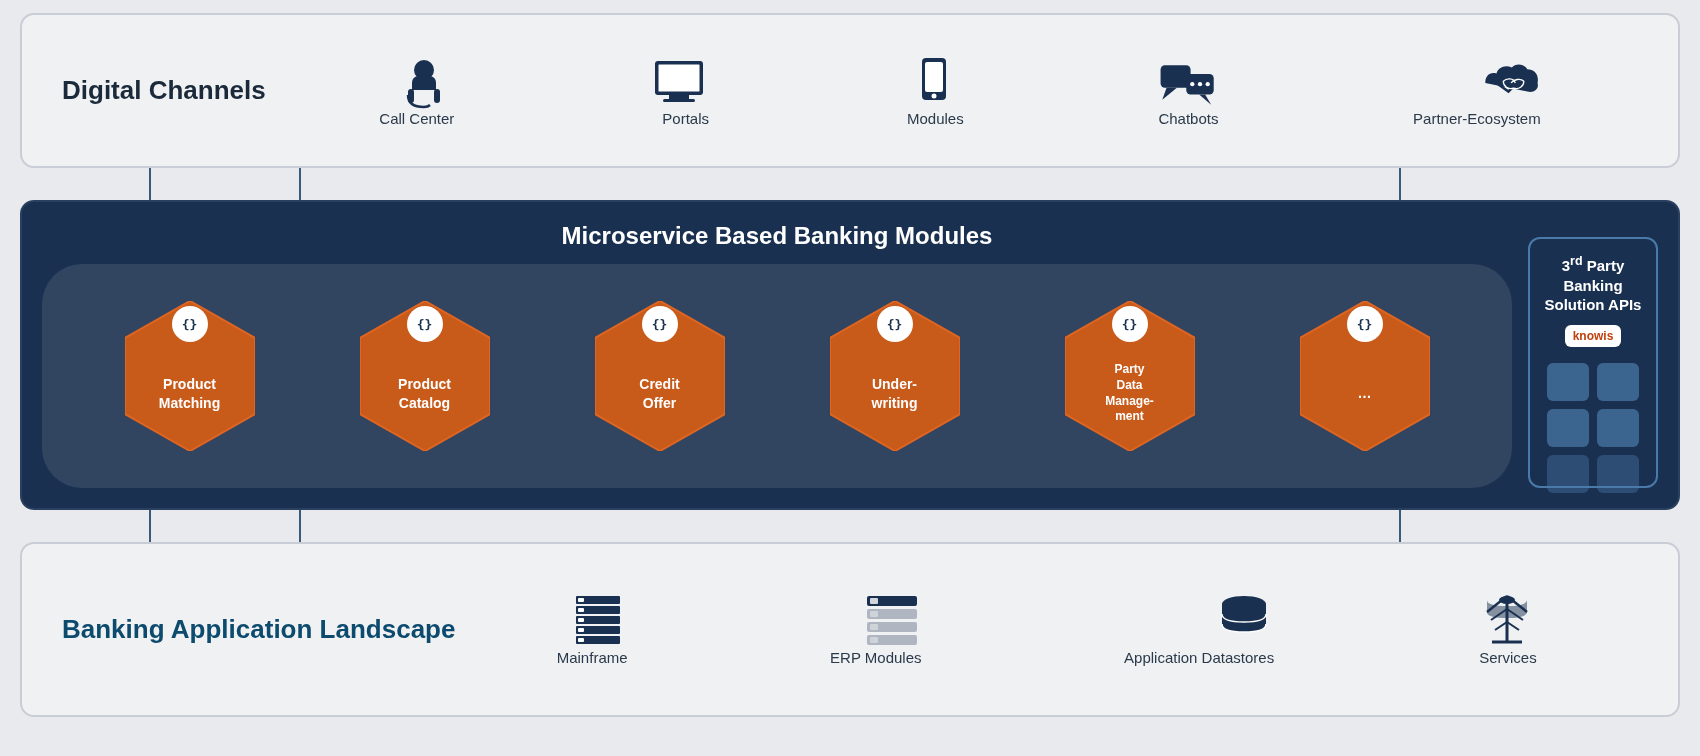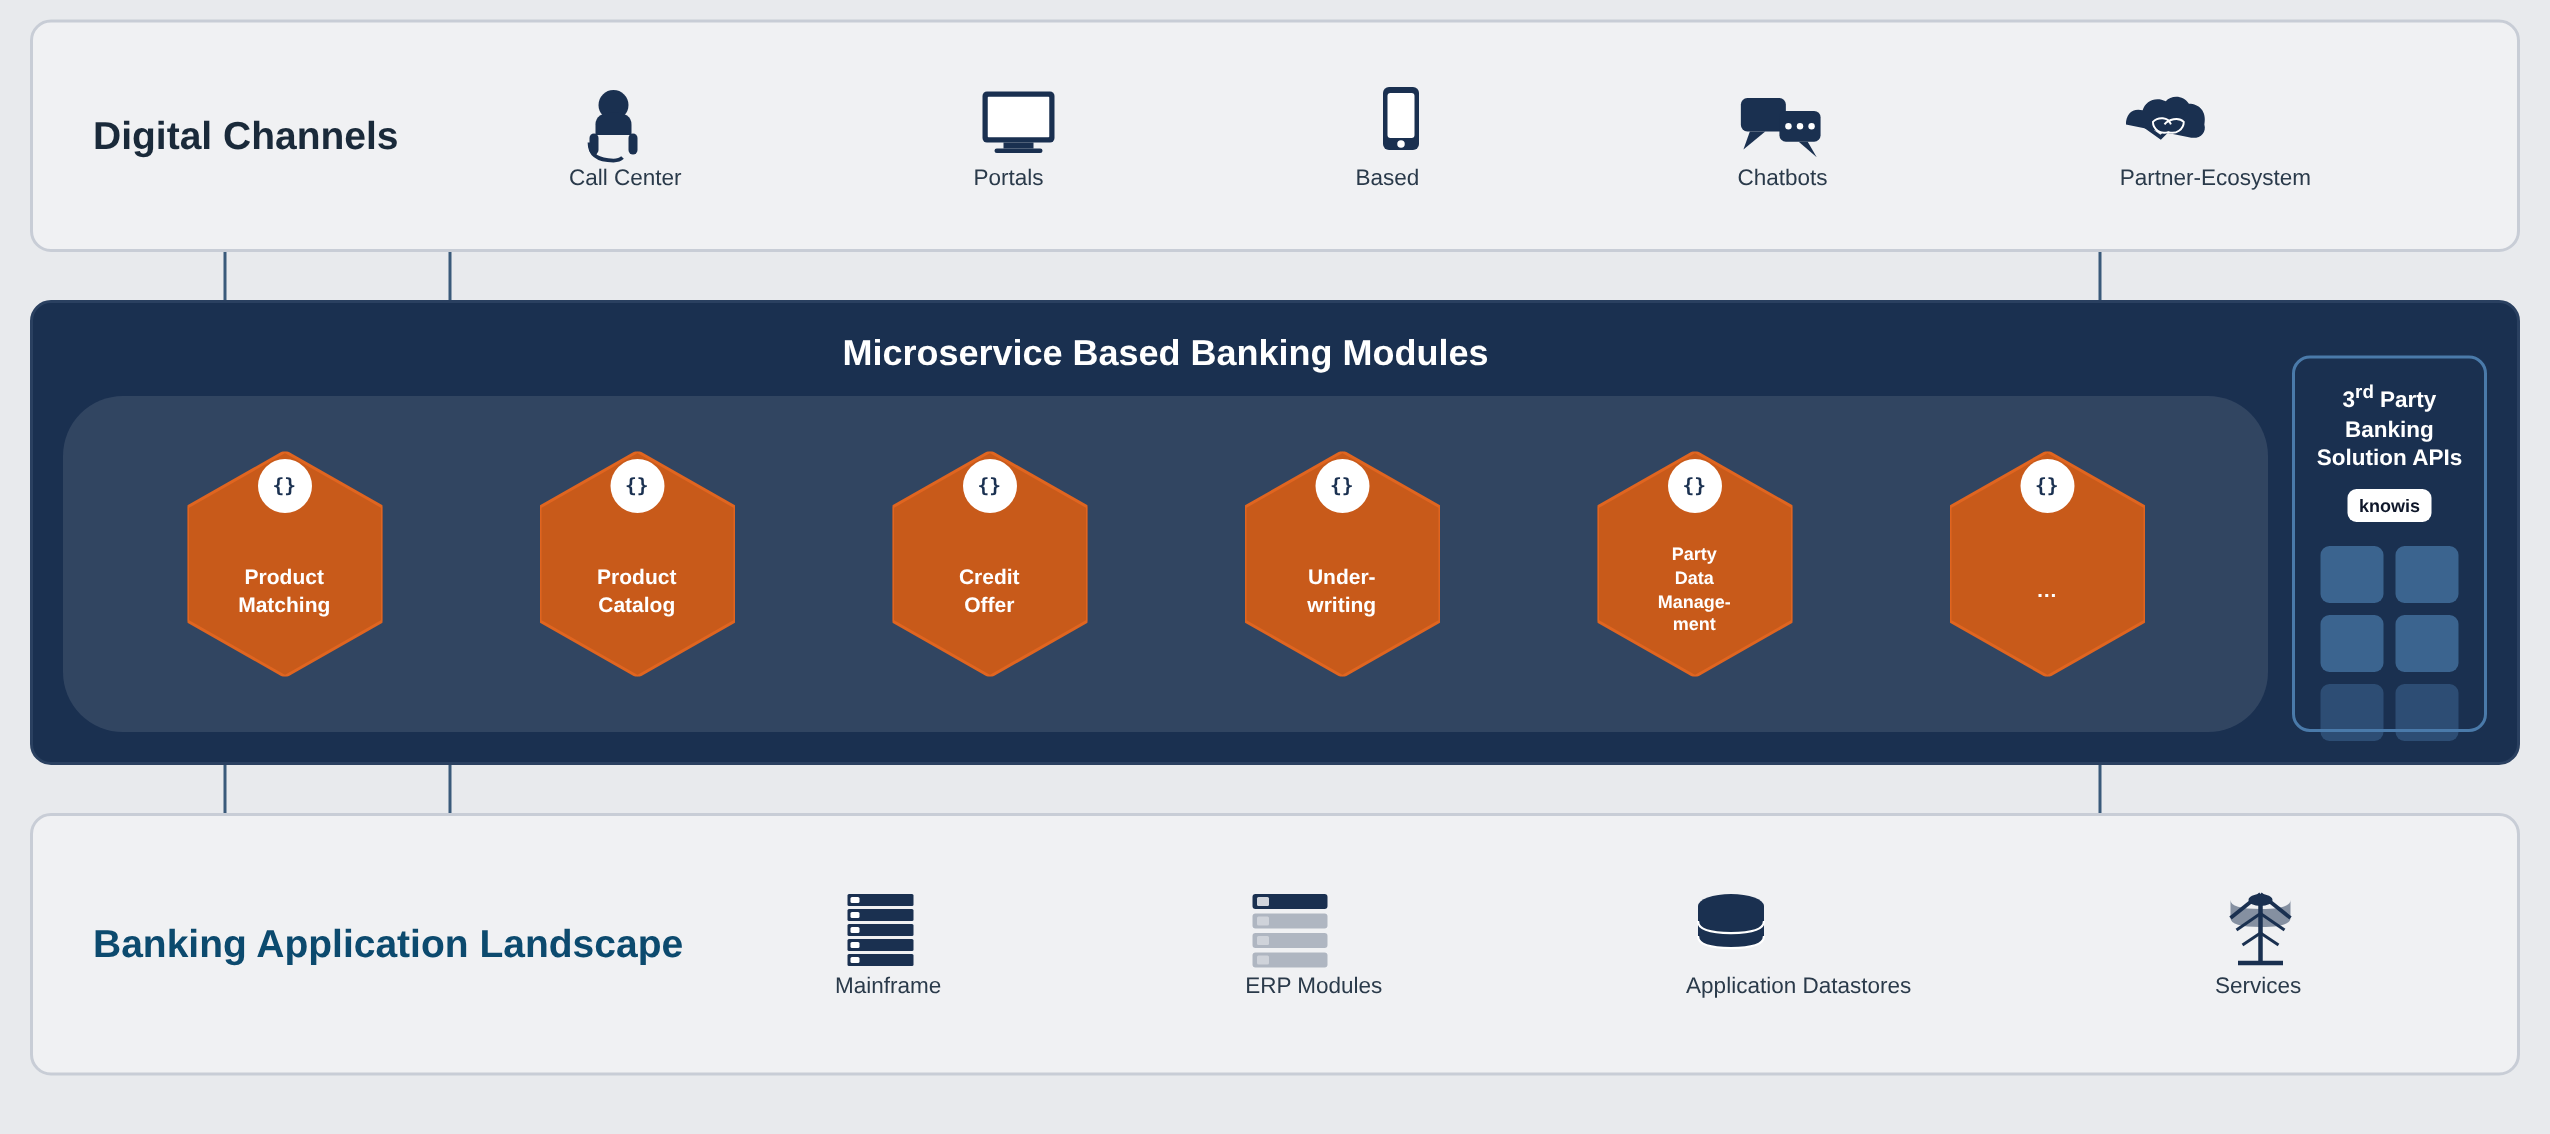--- a/index.html
+++ b/index.html
@@ -43,21 +43,21 @@
     }
     .channels-icons {
       display: flex;
       flex: 1;
       justify-content: space-around;
       align-items: center;
     }
     .channel-item {
       display: flex;
       flex-direction: column;
-      align-items: flex-start;
+      align-items: flex-end;
       gap: 0;
     }
     .channel-icon {
       width: 60px;
       height: 55px;
       display: flex;
       align-items: center;
       justify-content: center;
     }
     .channel-label {
@@ -178,21 +178,21 @@
       font-weight: 700;
       text-align: center;
       line-height: 1.3;
     }
     .knowis-logo {
       background: white;
       border-radius: 6px;
       padding: 4px 8px;
       font-size: 12px;
       font-weight: 700;
-      color: #0f172a;
+      color: #c2410c;
     }
     .api-grid {
       display: grid;
       grid-template-columns: 1fr 1fr;
       gap: 8px;
       margin-top: 6px;
     }
     .api-block {
       width: 42px;
       height: 38px;
@@ -269,21 +269,21 @@
       </div>
 
       <div class="channel-item">
         <div class="channel-icon">
           <svg viewBox="0 0 60 55" width="60" height="55" fill="none">
             <rect x="18" y="3" width="24" height="42" rx="4" fill="#1a3050"></rect>
             <rect x="21" y="7" width="18" height="30" rx="2" fill="white"></rect>
             <circle cx="30" cy="41" r="2.5" fill="white"></circle>
           </svg>
         </div>
-        <div class="channel-label">Based</div>
+        <div class="channel-label">Modules</div>
       </div>
 
       <div class="channel-item">
         <div class="channel-icon">
           <svg viewBox="0 0 70 60" width="65" height="55" fill="#1a3050">
             <rect x="3" y="10" width="35" height="26" rx="5"></rect>
             <polygon points="10,36 5,50 22,36"></polygon>
             <rect x="33" y="20" width="32" height="24" rx="5"></rect>
             <polygon points="55,44 62,56 48,44"></polygon>
             <circle cx="40" cy="32" r="2.5" fill="white"></circle>

